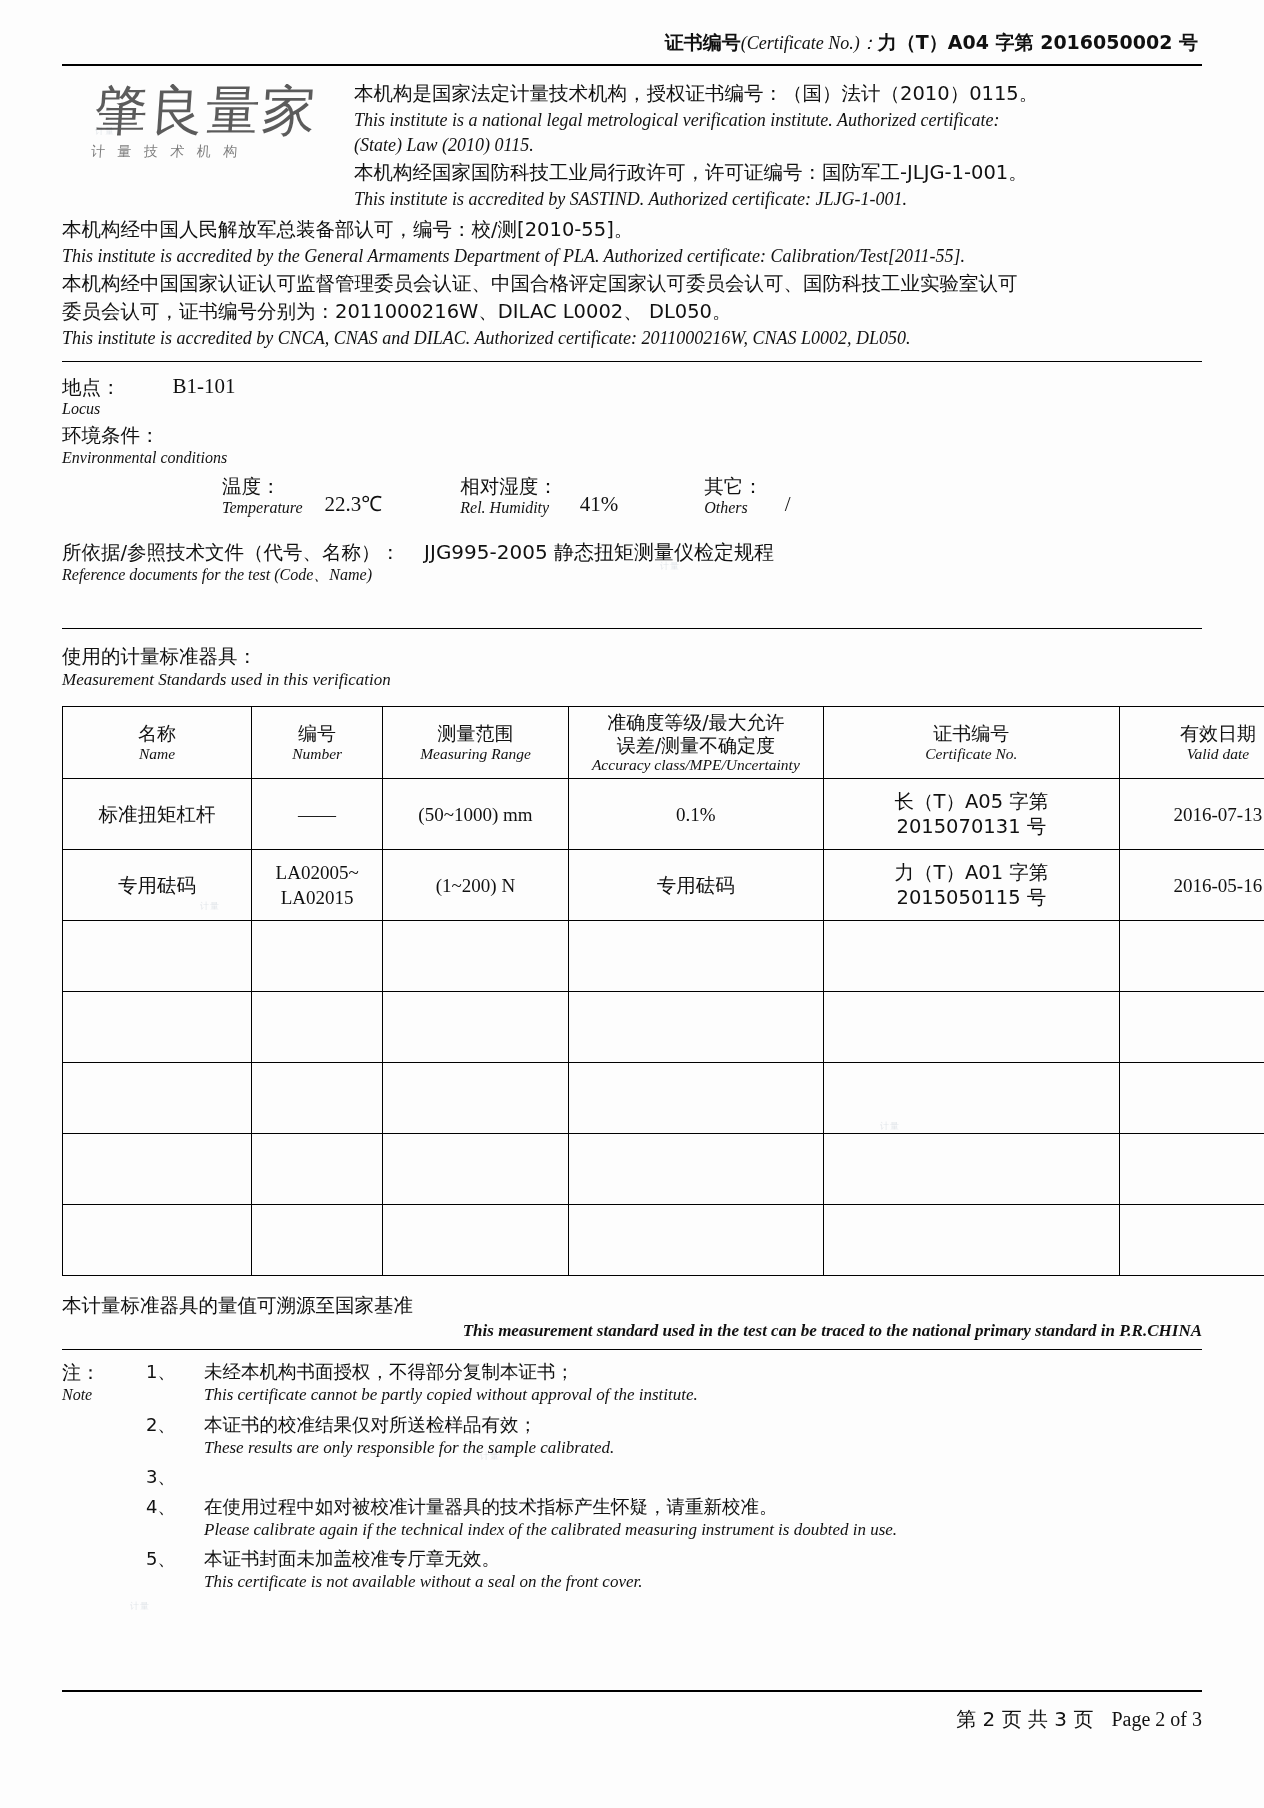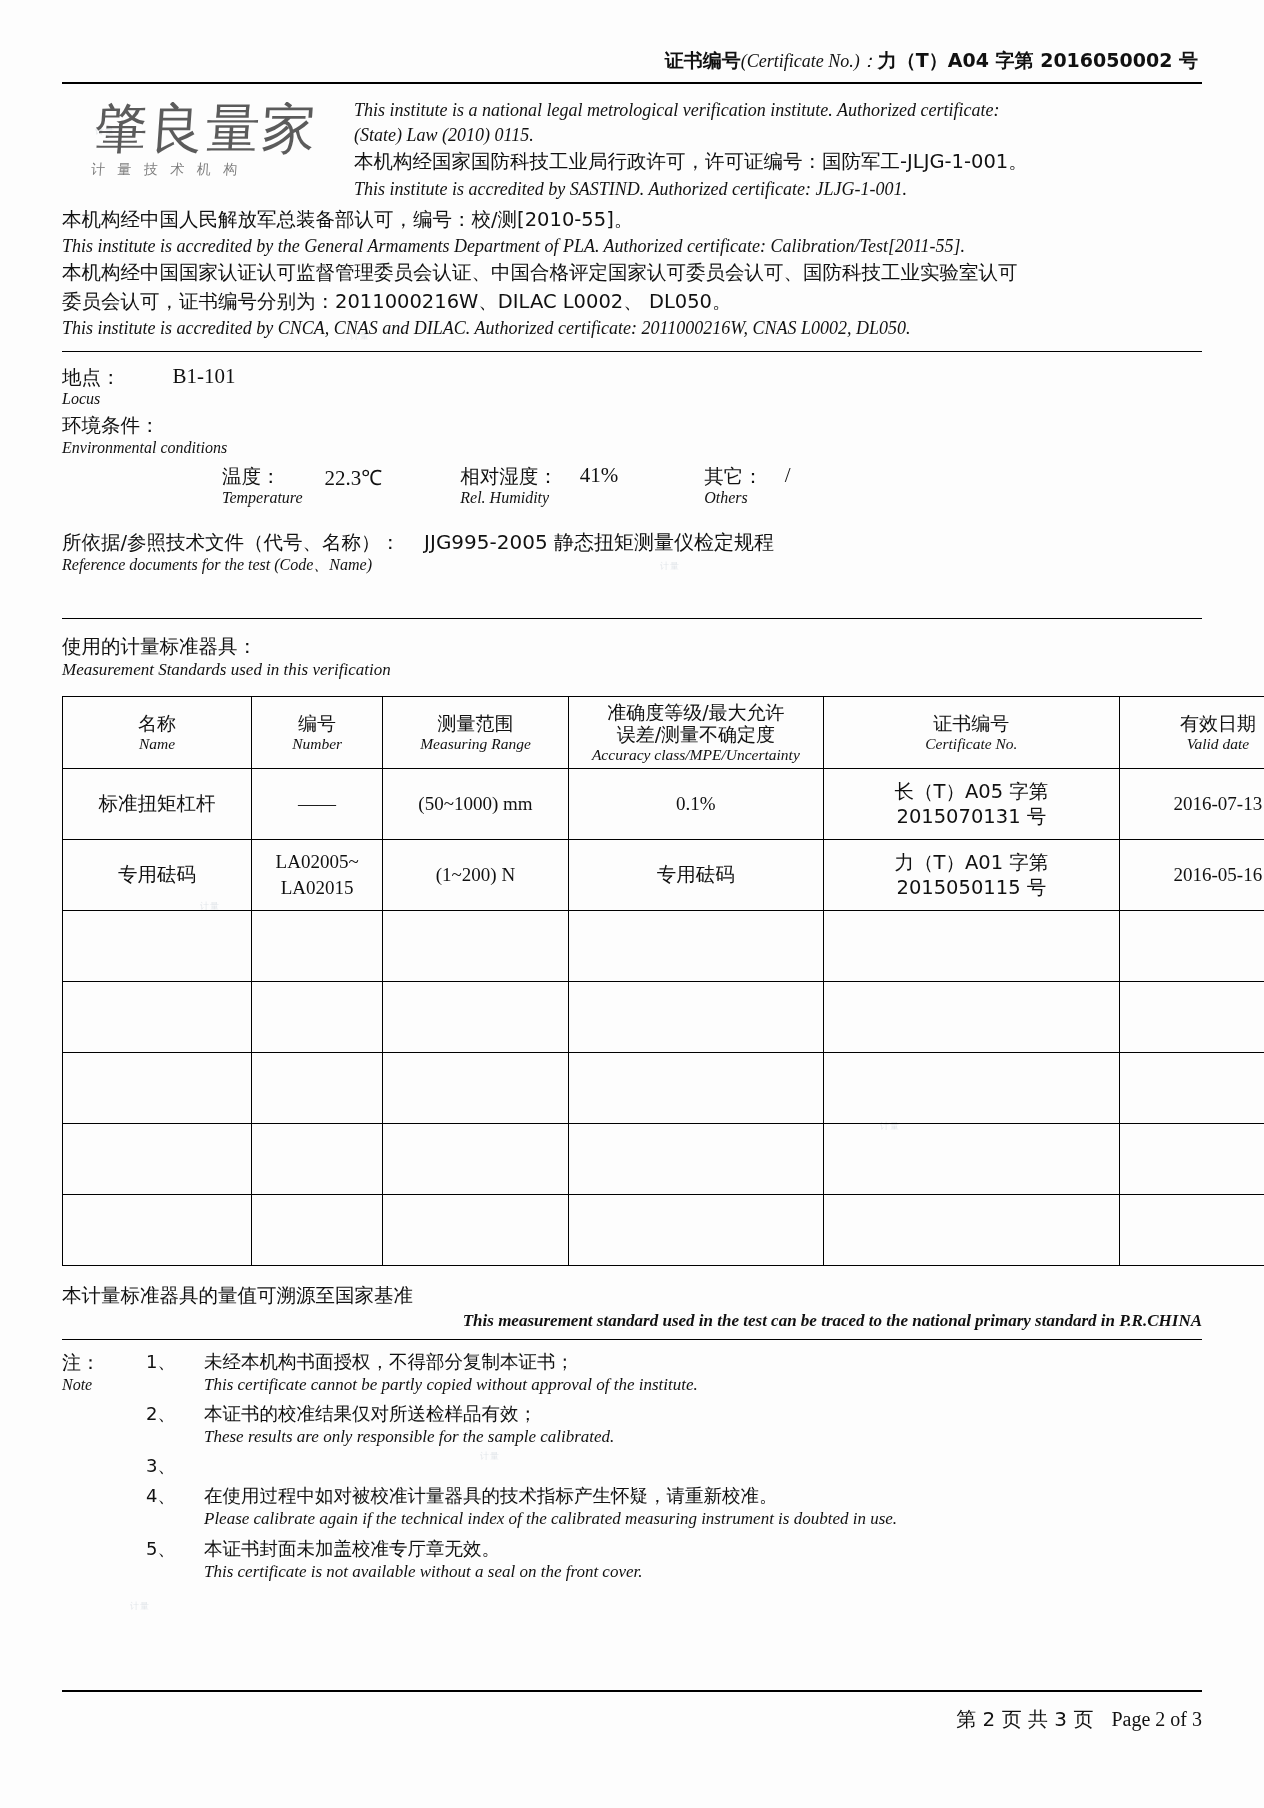--- a/index.html
+++ b/index.html
@@ -31,21 +31,20 @@
 
   
   .cert-no {
     text-align: right;
     font-size: 19px;
     font-family: "DejaVu Sans", sans-serif;
     font-weight: bold;
     letter-spacing: 0px;
     padding-right: 4px;
     white-space: nowrap;
-    margin-top: 18px;
   }
   .cert-no .lbl-en {
     font-family: "Liberation Serif", serif;
     font-style: italic;
     font-weight: normal;
     font-size: 18px;
   }
   .rule-top {
     border-top: 2.5px solid #000;
     margin-top: 8px;
@@ -127,21 +126,21 @@
     font-family: "Liberation Serif", serif;
     font-size: 21px;
   }
   .row-inline { display: flex; align-items: flex-start; }
   .env-row {
     margin-top: 6px;
     margin-left: 160px;
     display: flex;
     align-items: flex-start;
   }
-  .env-item { display: flex; align-items: flex-start; }
+  .env-item { display: flex; align-items: flex-end; }
   .env-gap-1 { width: 78px; }
   .env-gap-2 { width: 86px; }
   .env-val {
     font-family: "Liberation Serif", serif;
     font-size: 21px;
     margin-left: 22px;
     white-space: nowrap;
   }
 
   
@@ -316,20 +315,21 @@
       <span>证书编号</span><span class="lbl-en">(Certificate No.)：</span><span>力（T）A04 字第 2016050002 号</span>
     </div>
     <div class="rule-top"></div>
 
     <div class="org-block">
       <div class="seal">
         <span>肇良量家</span>
         <span class="s-sub">计 量 技 术 机 构</span>
       </div>
       <div class="org-text">
+        <div class="line-cn">本机构是国家法定计量技术机构，授权证书编号：（国）法计（2010）0115。</div>
         <div class="line-en">This institute is a national legal metrological verification institute.    Authorized certificate:</div>
         <div class="line-en">(State) Law (2010) 0115.</div>
         <div class="line-cn">本机构经国家国防科技工业局行政许可，许可证编号：国防军工-JLJG-1-001。</div>
         <div class="line-en">This institute is accredited by SASTIND. Authorized certificate: JLJG-1-001.</div>
       </div>
       <div class="full-lines">
         <div class="line-cn">本机构经中国人民解放军总装备部认可，编号：校/测[2010-55]。</div>
         <div class="line-en">This institute is accredited by the General Armaments Department of PLA. Authorized certificate: Calibration/Test[2011-55].</div>
         <div class="line-cn">本机构经中国国家认证认可监督管理委员会认证、中国合格评定国家认可委员会认可、国防科技工业实验室认可</div>
         <div class="line-cn">委员会认可，证书编号分别为：2011000216W、DILAC L0002、 DL050。</div>

